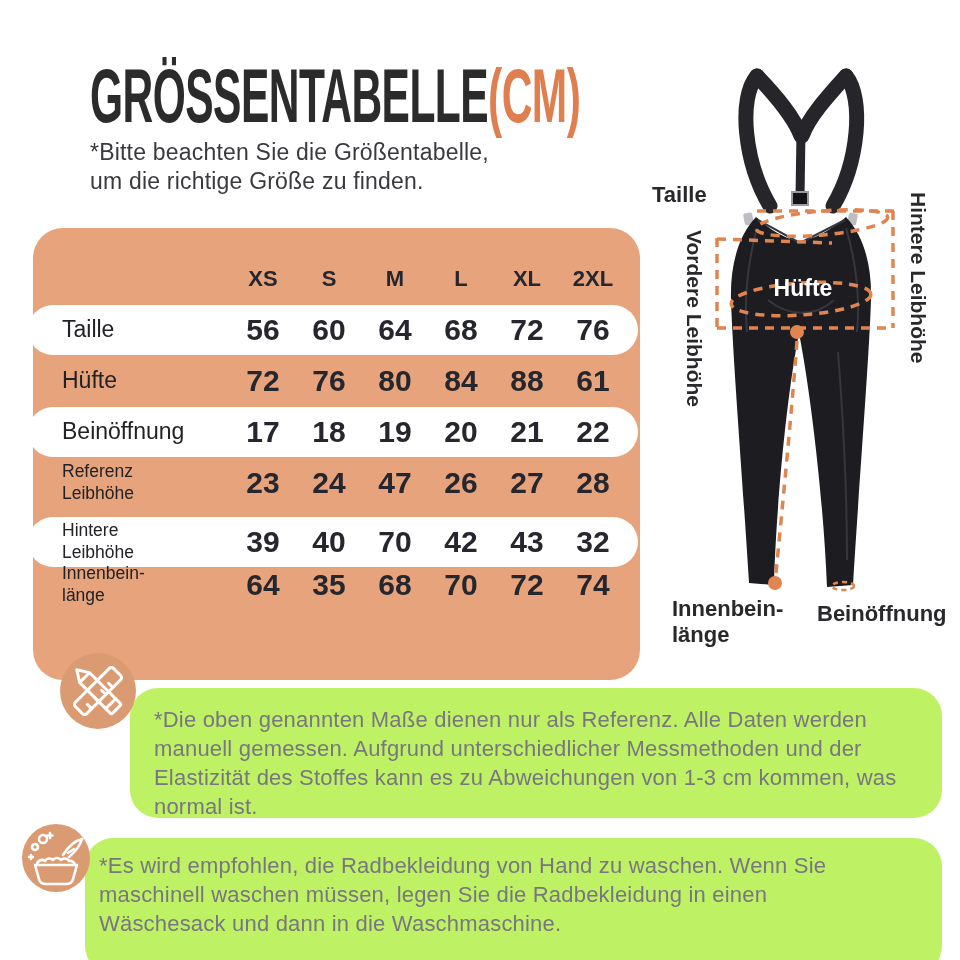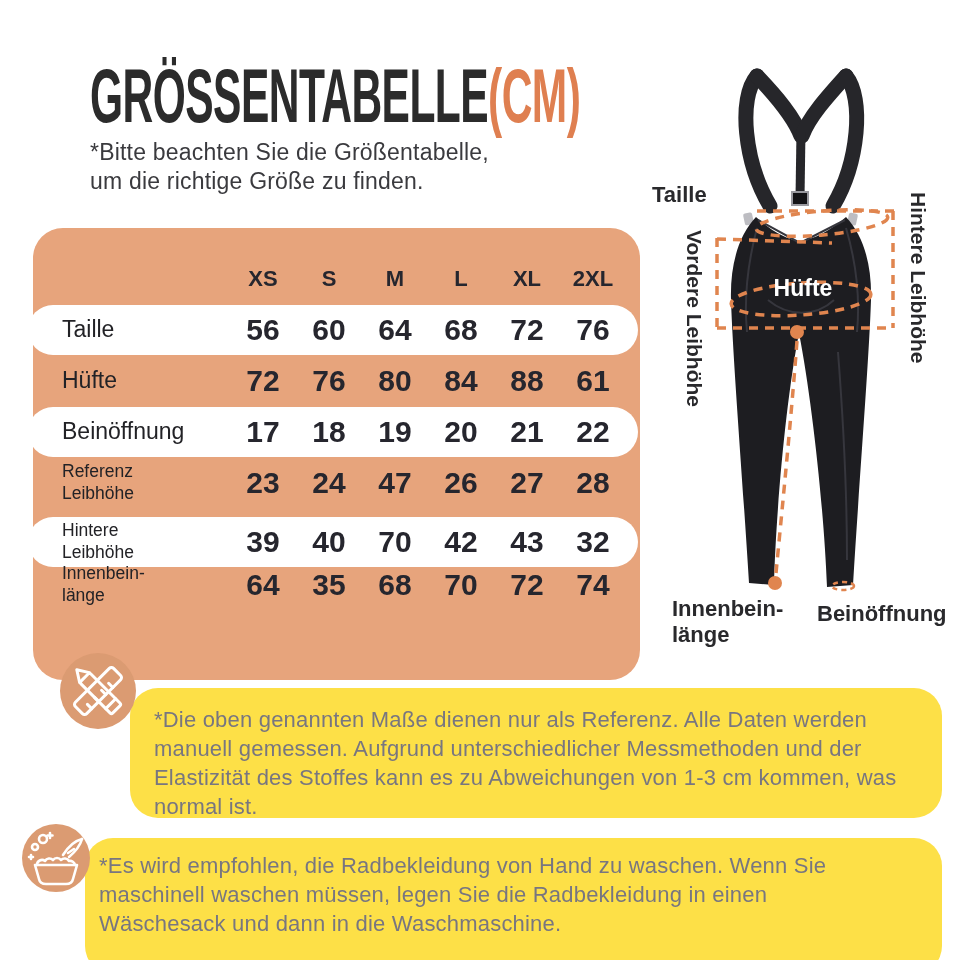--- a/index.html
+++ b/index.html
@@ -33,21 +33,21 @@
   .lbl-taille{left:652px;top:182px;font-size:22px;}
   .lbl-vordere{left:678px;top:230px;width:28px;height:210px;font-size:21px;
                writing-mode:vertical-rl;}
   .lbl-hintere{left:902px;top:192px;width:28px;height:210px;font-size:21px;
                writing-mode:vertical-rl;}
   .lbl-huefte{left:763px;top:275px;width:80px;text-align:center;font-size:23px;color:#ffffff;}
   .lbl-innenbein{left:672px;top:596px;font-size:22px;line-height:1.18;white-space:pre-line;}
   .lbl-beinoeffnung{left:817px;top:601px;font-size:22px;}
 
   
-  .note-bubble{position:absolute;background:#fde047;border-radius:28px;color:#787680;
+  .note-bubble{position:absolute;background:#bef264;border-radius:28px;color:#787680;
                font-size:22px;line-height:29px;letter-spacing:.2px;}
   .note-1{left:130px;top:688px;width:812px;height:130px;}
   .note-1 .note-text{padding:17px 20px 0 24px;max-width:778px;}
   .note-2{left:85px;top:838px;width:857px;height:136px;}
   .note-2 .note-text{padding:13px 20px 0 14px;max-width:768px;}
   .note-icon{position:absolute;border-radius:50%;background:#db9b72;z-index:2;
              display:flex;align-items:center;justify-content:center;}
   .icon-1{left:60px;top:653px;width:76px;height:76px;}
   .icon-2{left:22px;top:824px;width:68px;height:68px;}
 </style>

